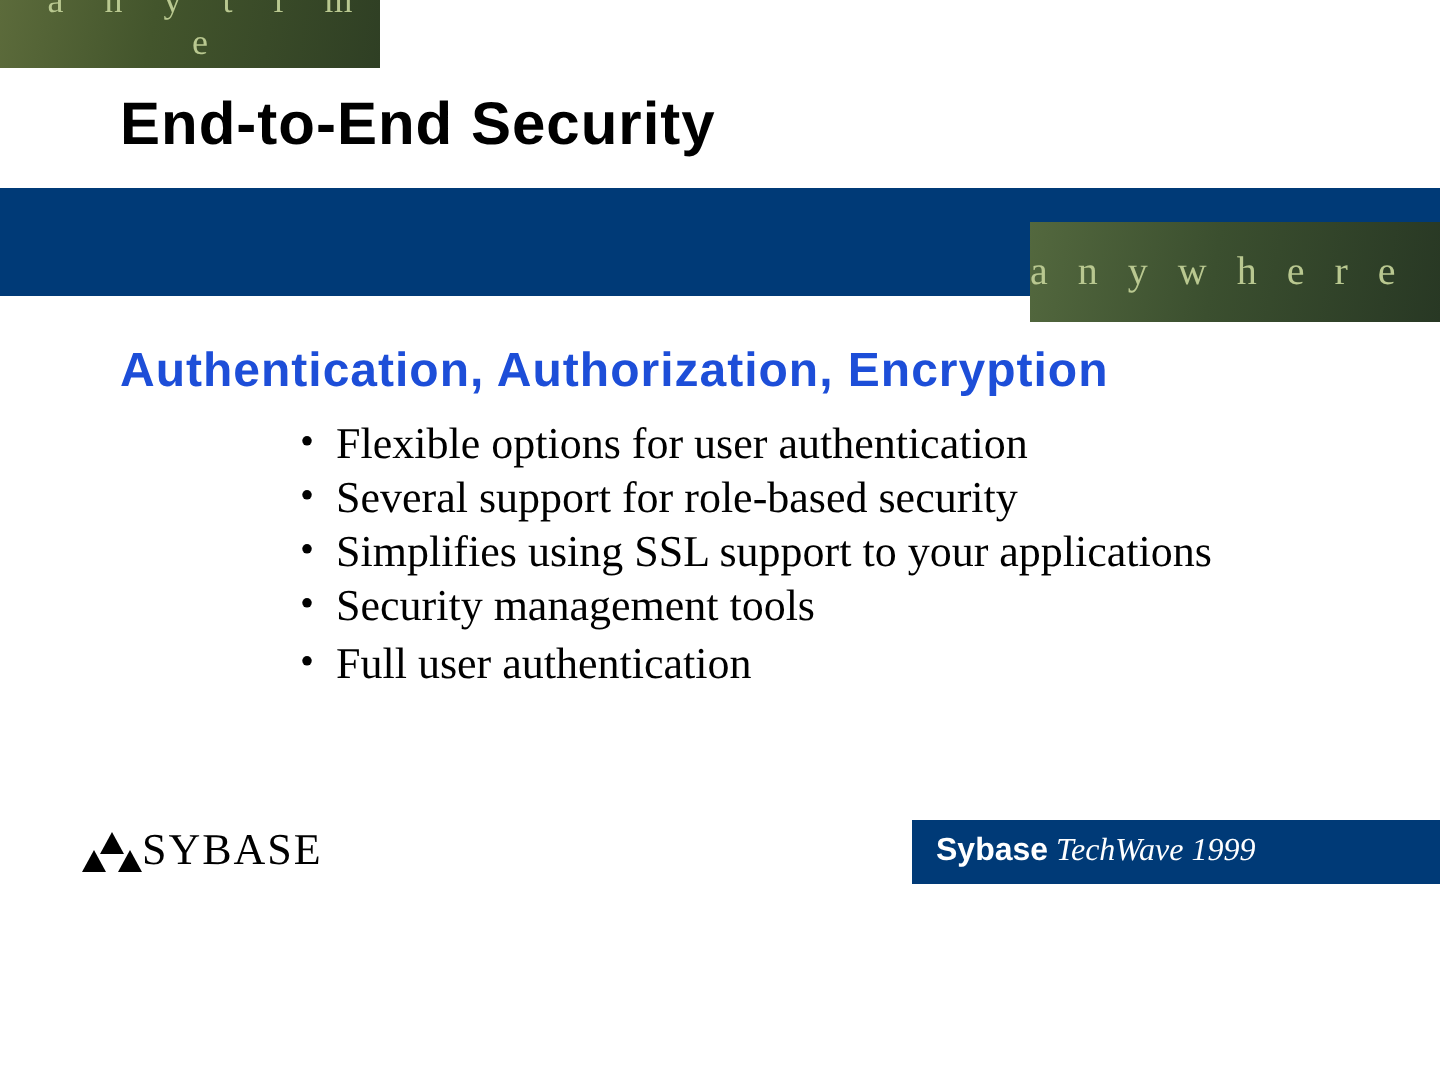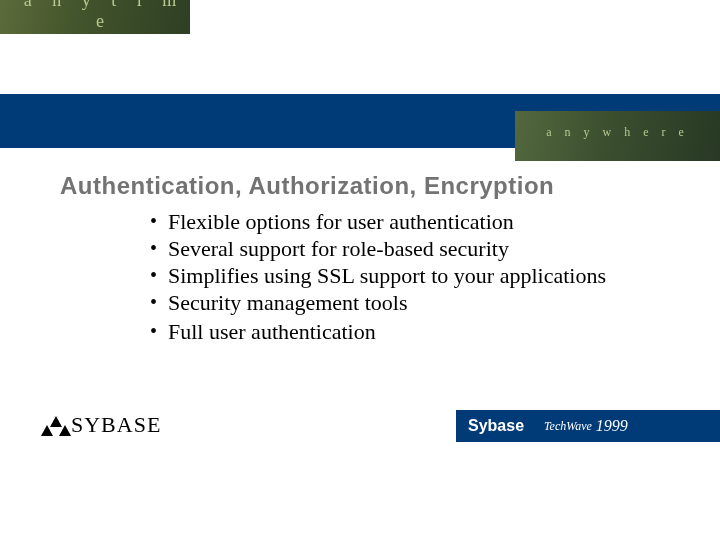--- a/index.html
+++ b/index.html
@@ -66,38 +66,38 @@
     width: 205px;
     height: 50px;
     background: linear-gradient(100deg, #53683e 0%, #3b4f2f 45%, #283824 100%);
     overflow: hidden;
   }
   .right-img-text {
     position: absolute;
     top: 14px;
     left:0;
     right: 0;
-    text-align: center;
-    font-family: Georgia, "Times New Roman", serif;
-    font-size: 12px;
+    text-align: left;
+    font-family: Georgia, "Times New Roman", serif;
+    font-size: 20px;
     letter-spacing: 5px;
     color: #b9c890;
   }
   
   .content {
     position: absolute;
     top: 172px;
     left: 60px;
     right: 20px;
   }
   .section-head {
     font-family: Arial, Helvetica, sans-serif;
     font-weight: 900;
     font-size: 24px;
-    color: #737373;
+    color: #1d4ed8;
     margin: 0 0 8px 0;
     letter-spacing: 0.5px;
   }
   .section-head.second {
     margin-top: 14px;
   }
   ul.bullets {
     margin: 2px 0 0 0;
     padding-left: 108px;
     list-style: none;
@@ -164,39 +164,40 @@
     padding-left: 12px;
     box-sizing: border-box;
   }
   .footer-bar .brand {
     font-weight: bold;
     font-size: 16px;
   }
   .footer-bar .event {
     font-style: italic;
     font-family: Georgia, "Times New Roman", serif;
-    font-size: 12px;
-    margin-left: 20px;
+    font-size: 16px;
+    margin-left: 4px;
   }
   .footer-bar .year {
     font-family: Georgia, "Times New Roman", serif;
     font-style: italic;
     font-size: 16px;
     margin-left: 4px;
   }
 </style>
 </head>
 <body>
 
 <div class="slide">
 
   <div class="top-img">
     <div class="top-img-text">a n y t i m e</div>
   </div>
 
+  <div class="title">End-to-End Security</div>
 
   <div class="title-bar"></div>
 
   <div class="right-img">
     <div class="right-img-text">a n y w h e r e</div>
   </div>
 
   <div class="content">
 
     <div class="section-head">Authentication, Authorization, Encryption</div>

